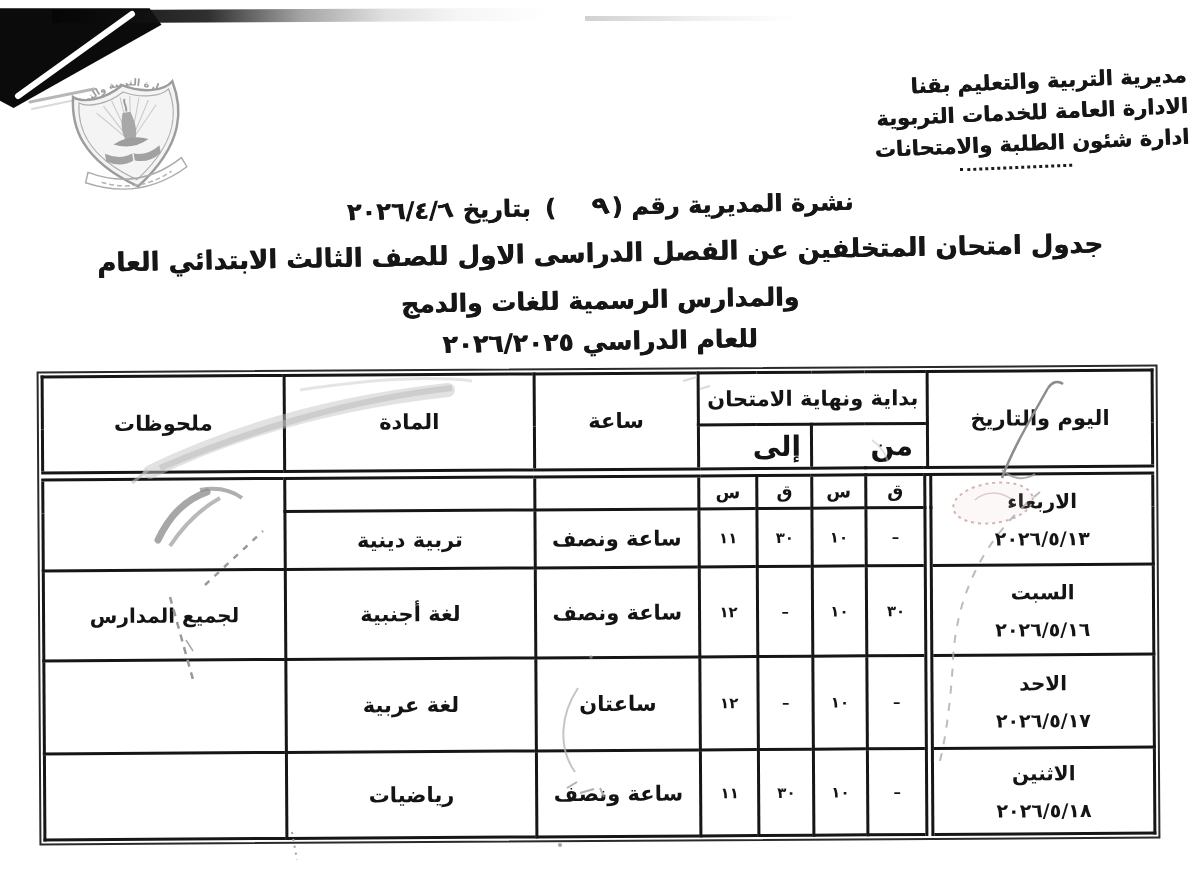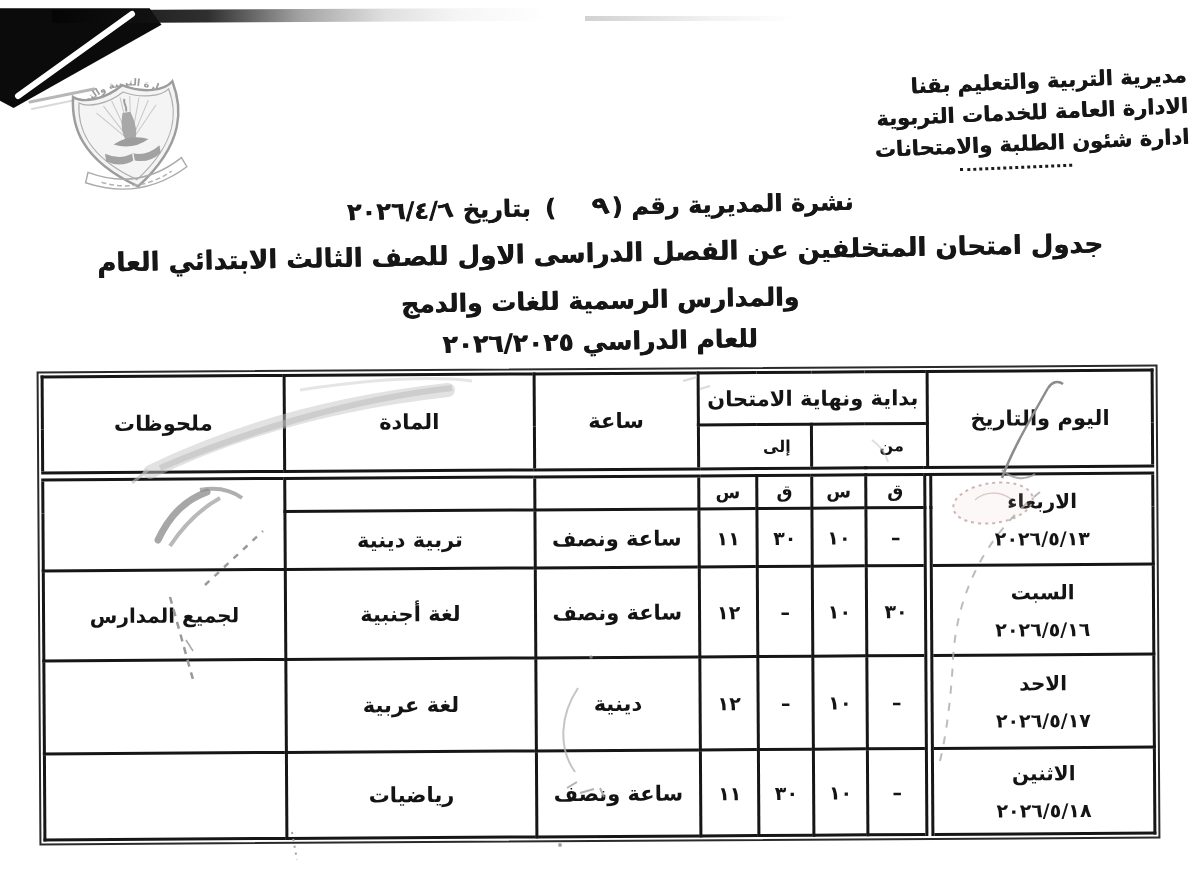--- a/index.html
+++ b/index.html
@@ -74,34 +74,34 @@
     font-weight:bold;color:#141414;
   }
   table.exam{border:3px solid #161616;outline:2px solid #2a2a2a;outline-offset:2px;}
   table.exam th,table.exam td{
     border:3px solid #161616;text-align:center;vertical-align:middle;
     padding:0;overflow:hidden;
   }
   tr.h1 th{font-size:21px;}
   tr.h1{height:52px;}
   tr.h2{height:47px;}
-  tr.h2 th{font-size:16px;padding-left:44px;}
+  tr.h2 th{font-size:28px;padding-left:44px;}
   .hsep{border-bottom:10px double #161616 !important;}
   tr.r1a{height:37px;}
   tr.r1a td{font-size:18px;}
   tr.r1b{height:58px;}
   tr.r2{height:90px;}
   tr.r3{height:93px;}
   tr.r4{height:86px;}
   td.daycell{border-left:9px double #161616 !important;}
   th.dayhead{border-left:3px solid #161616;}
   td.tol{border-left:5px solid #161616;}
   .dayname{font-size:20px;margin-bottom:14px;}
   .datetxt{font-size:19px;letter-spacing:1px;}
-  td.num{font-size:19px;}
+  td.num{font-size:15px;}
   td.txt{font-size:21px;}
   td.note{font-size:20px;}
   
   .annot{position:absolute;left:0;top:0;pointer-events:none;}
 </style>
 </head>
 <body>
 
 <div class="wedge"></div>
 <div class="streak"></div>
@@ -219,21 +219,21 @@
   </tr>
   <tr class="r3">
     <td class="daycell">
       <div class="dayname">الاحد</div>
       <div class="datetxt">٢٠٢٦/٥/١٧</div>
     </td>
     <td class="num">–</td>
     <td class="num">١٠</td>
     <td class="num">–</td>
     <td class="num tol">١٢</td>
-    <td class="txt">دينية</td>
+    <td class="txt">ساعتان</td>
     <td class="txt">لغة عربية</td>
     <td class="note"></td>
   </tr>
   <tr class="r4">
     <td class="daycell">
       <div class="dayname">الاثنين</div>
       <div class="datetxt">٢٠٢٦/٥/١٨</div>
     </td>
     <td class="num">–</td>
     <td class="num">١٠</td>

